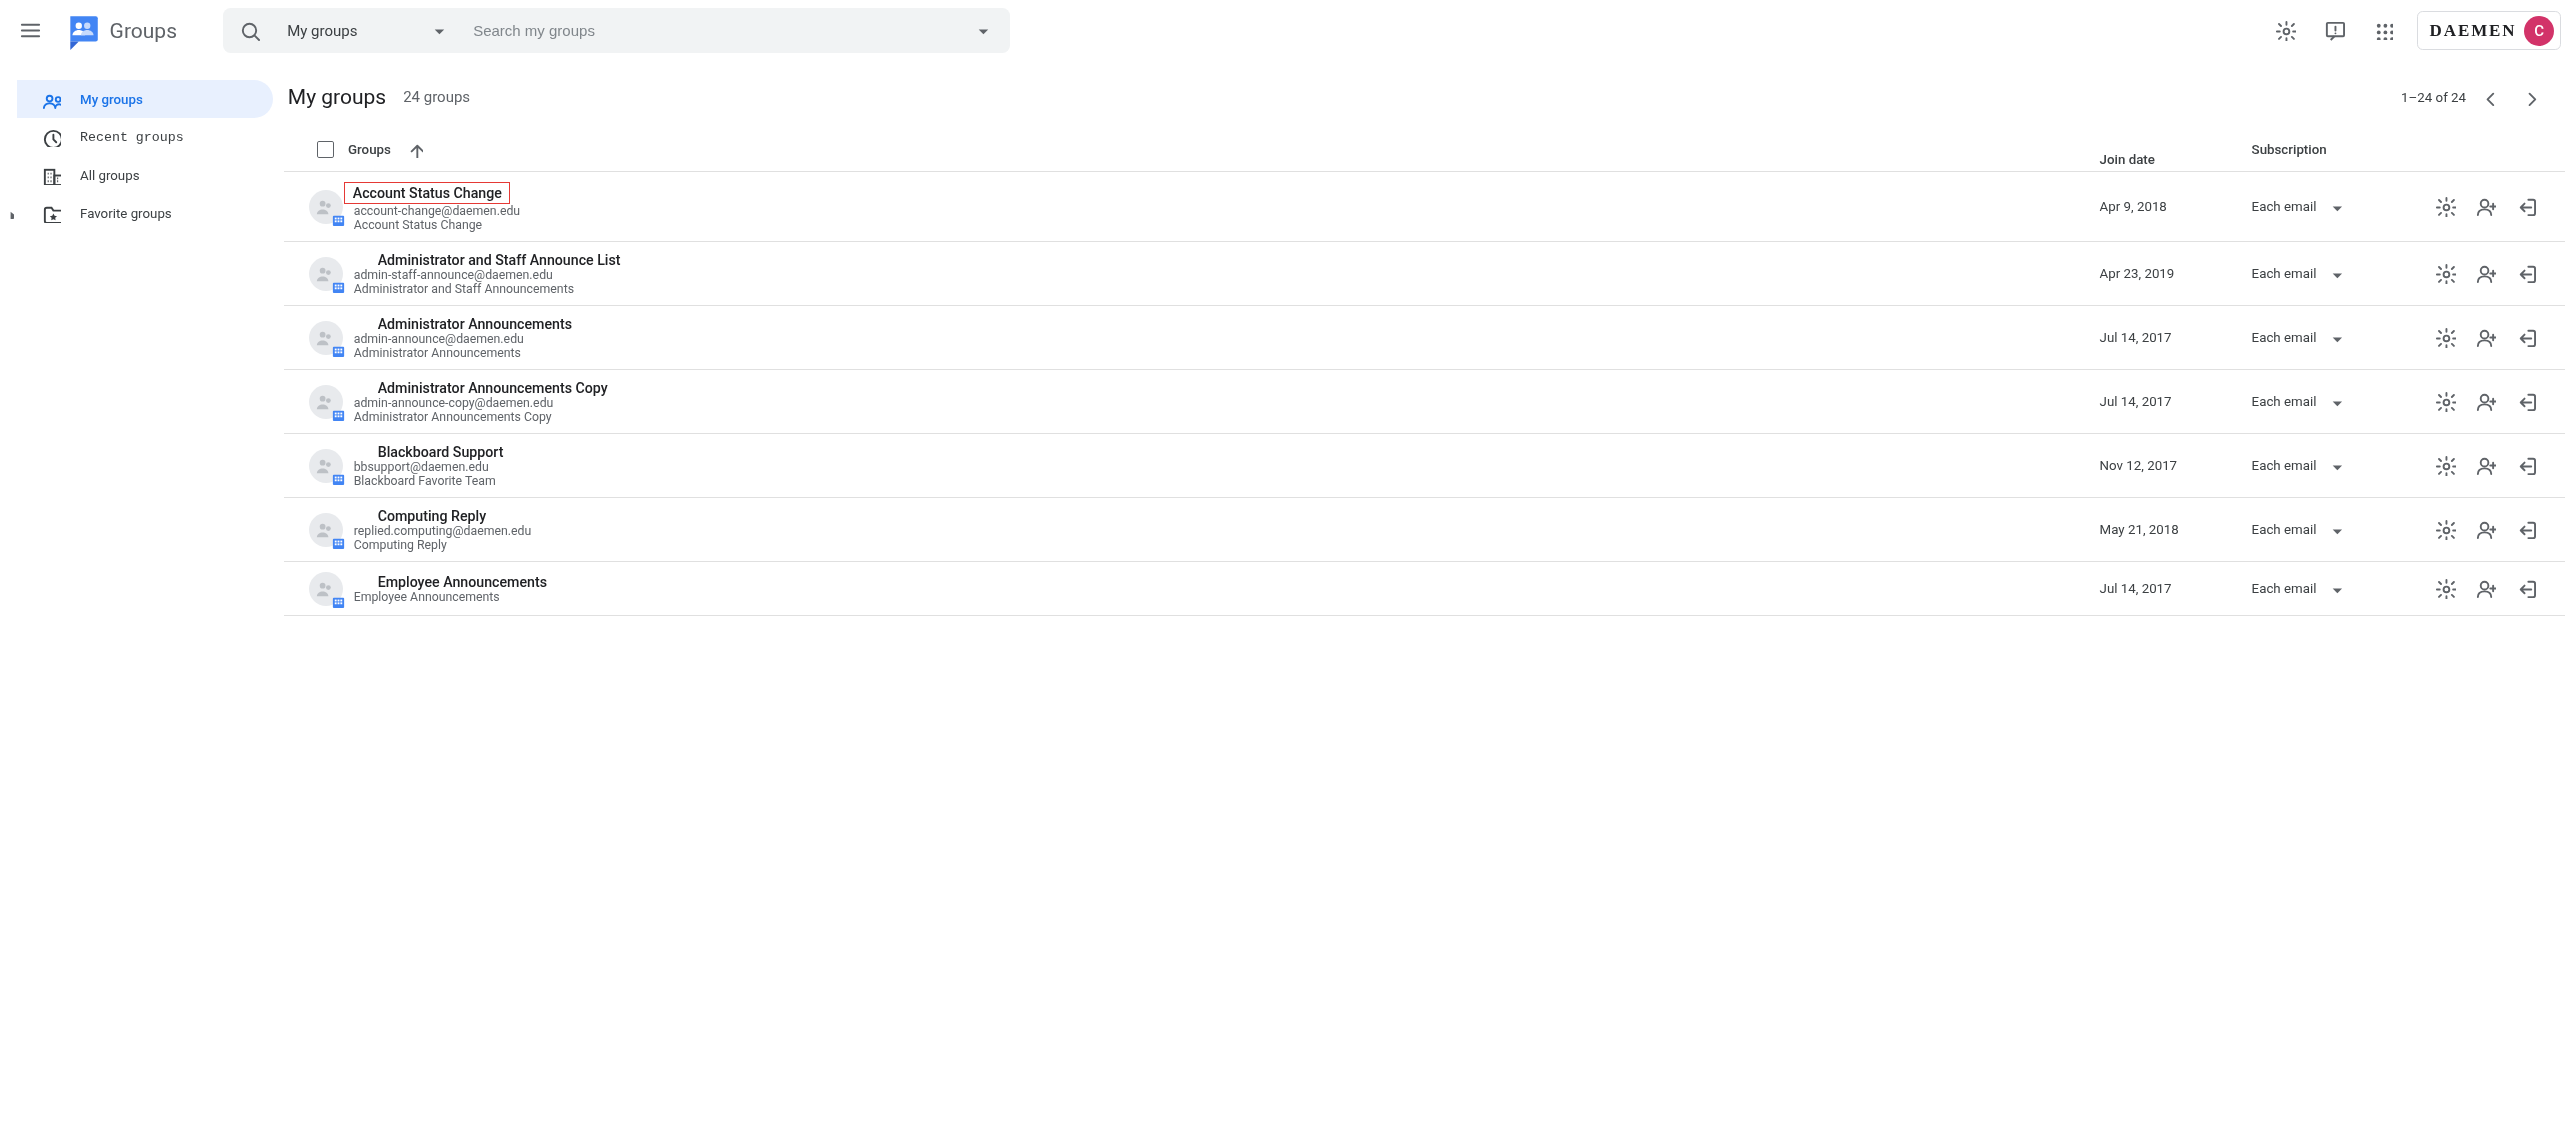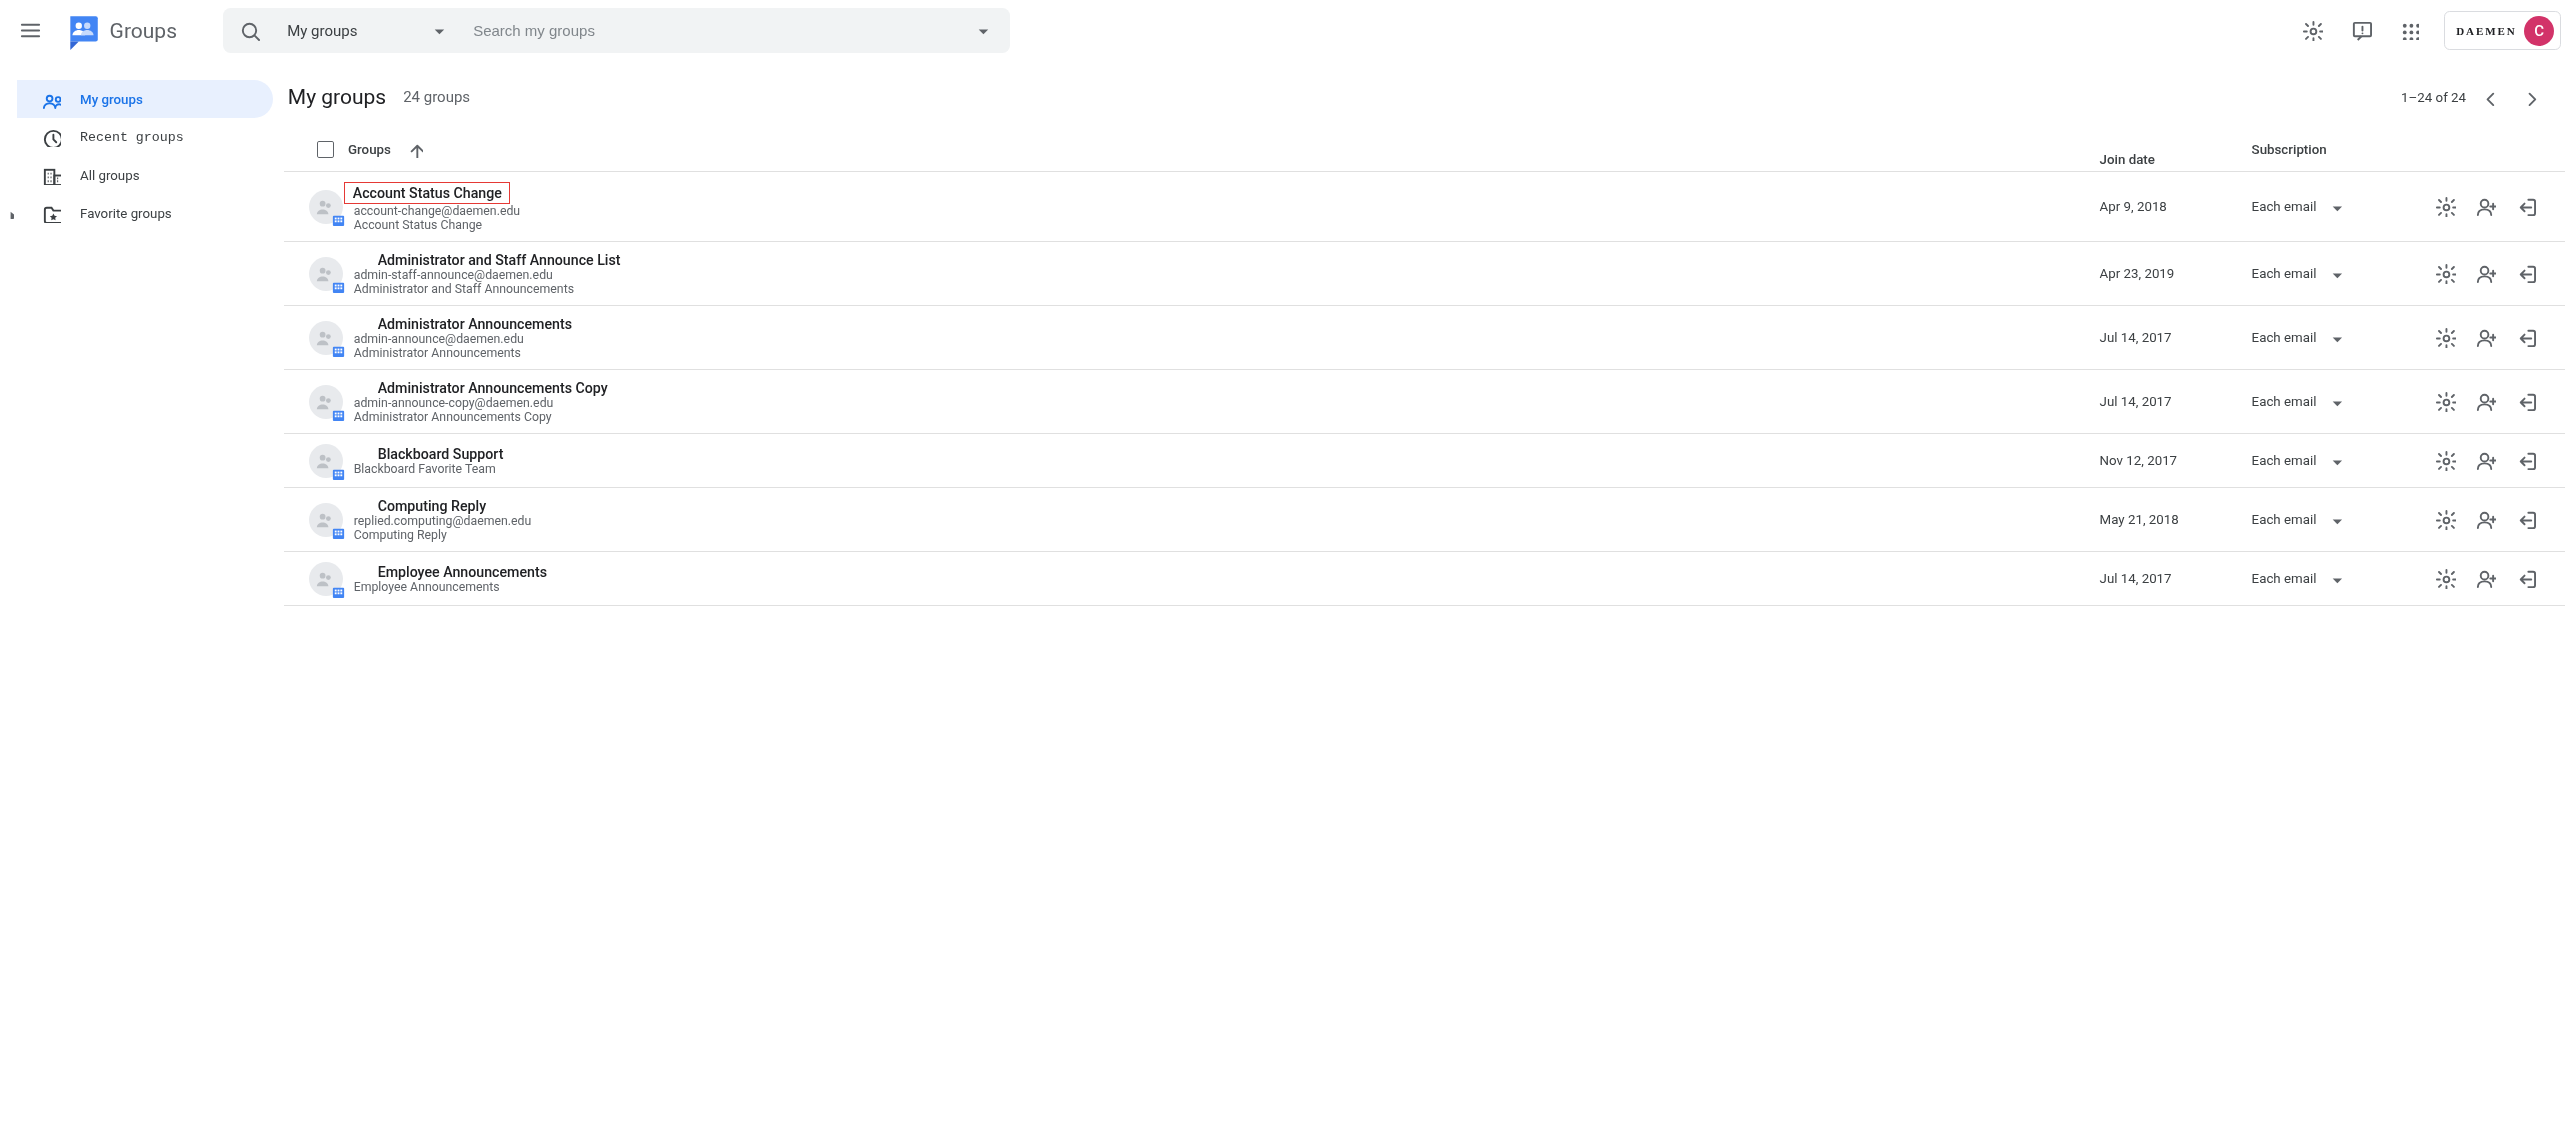--- a/index.html
+++ b/index.html
@@ -48,21 +48,21 @@
     color:#8b5cf6; padding:0 15px; outline:none;
   }
   .search-input::placeholder { color:#80868b; }
   .search-dd { width:38px; display:flex; justify-content:center; color:#5f6368; cursor:pointer;}
   .header-right { margin-left:auto; display:flex; align-items:center; gap:3.8px; padding-right:7.6px;}
   .org-badge {
     display:flex; align-items:center; gap:7.6px;
     border:0.9px solid #dadce0; border-radius:5.7px; padding:3.8px 5.7px 3.8px 11.4px;
     margin-left:7.6px;
   }
-  .org-text { font-weight:700; letter-spacing:1.9px; font-size:11px; font-family: Georgia, 'Times New Roman', serif;}
+  .org-text { font-weight:700; letter-spacing:1.9px; font-size:17px; font-family: Georgia, 'Times New Roman', serif;}
   .avatar-circle {
     width:30px; height:30px; border-radius:50%;
     background:#d23369; color:#fff; display:flex; align-items:center; justify-content:center;
     font-size:15px; font-weight:500;
   }
   .layout { display:flex; }
   .sidebar { width: 284px; padding-top: 19px;}
   .nav-item {
     display:flex; align-items:center; gap:19px;
     height:38px; padding: 0 11.4px 0 25px;
@@ -571,20 +571,21 @@
               </div>
               <div class="row-avatar-badge">
                 <svg width="15" height="15" viewBox="0 0 16 16">
                   <use href="#i-org-badge"></use>
                 </svg>
               </div>
             </div>
           </div>
           <div class="row-main">
             <div><span class="row-title">Blackboard Support</span></div>
+            <div class="row-email">bbsupport@daemen.edu</div>
             <div class="row-desc">Blackboard Favorite Team</div>
           </div>
           <div class="row-join">Nov 12, 2017</div>
           <div class="row-sub">
             <span>Each email</span>
             <span class="row-sub-dd">
               <svg width="15" height="15" viewBox="0 0 16 16">
                 <use href="#i-caret-down-sm"></use>
               </svg>
             </span>

